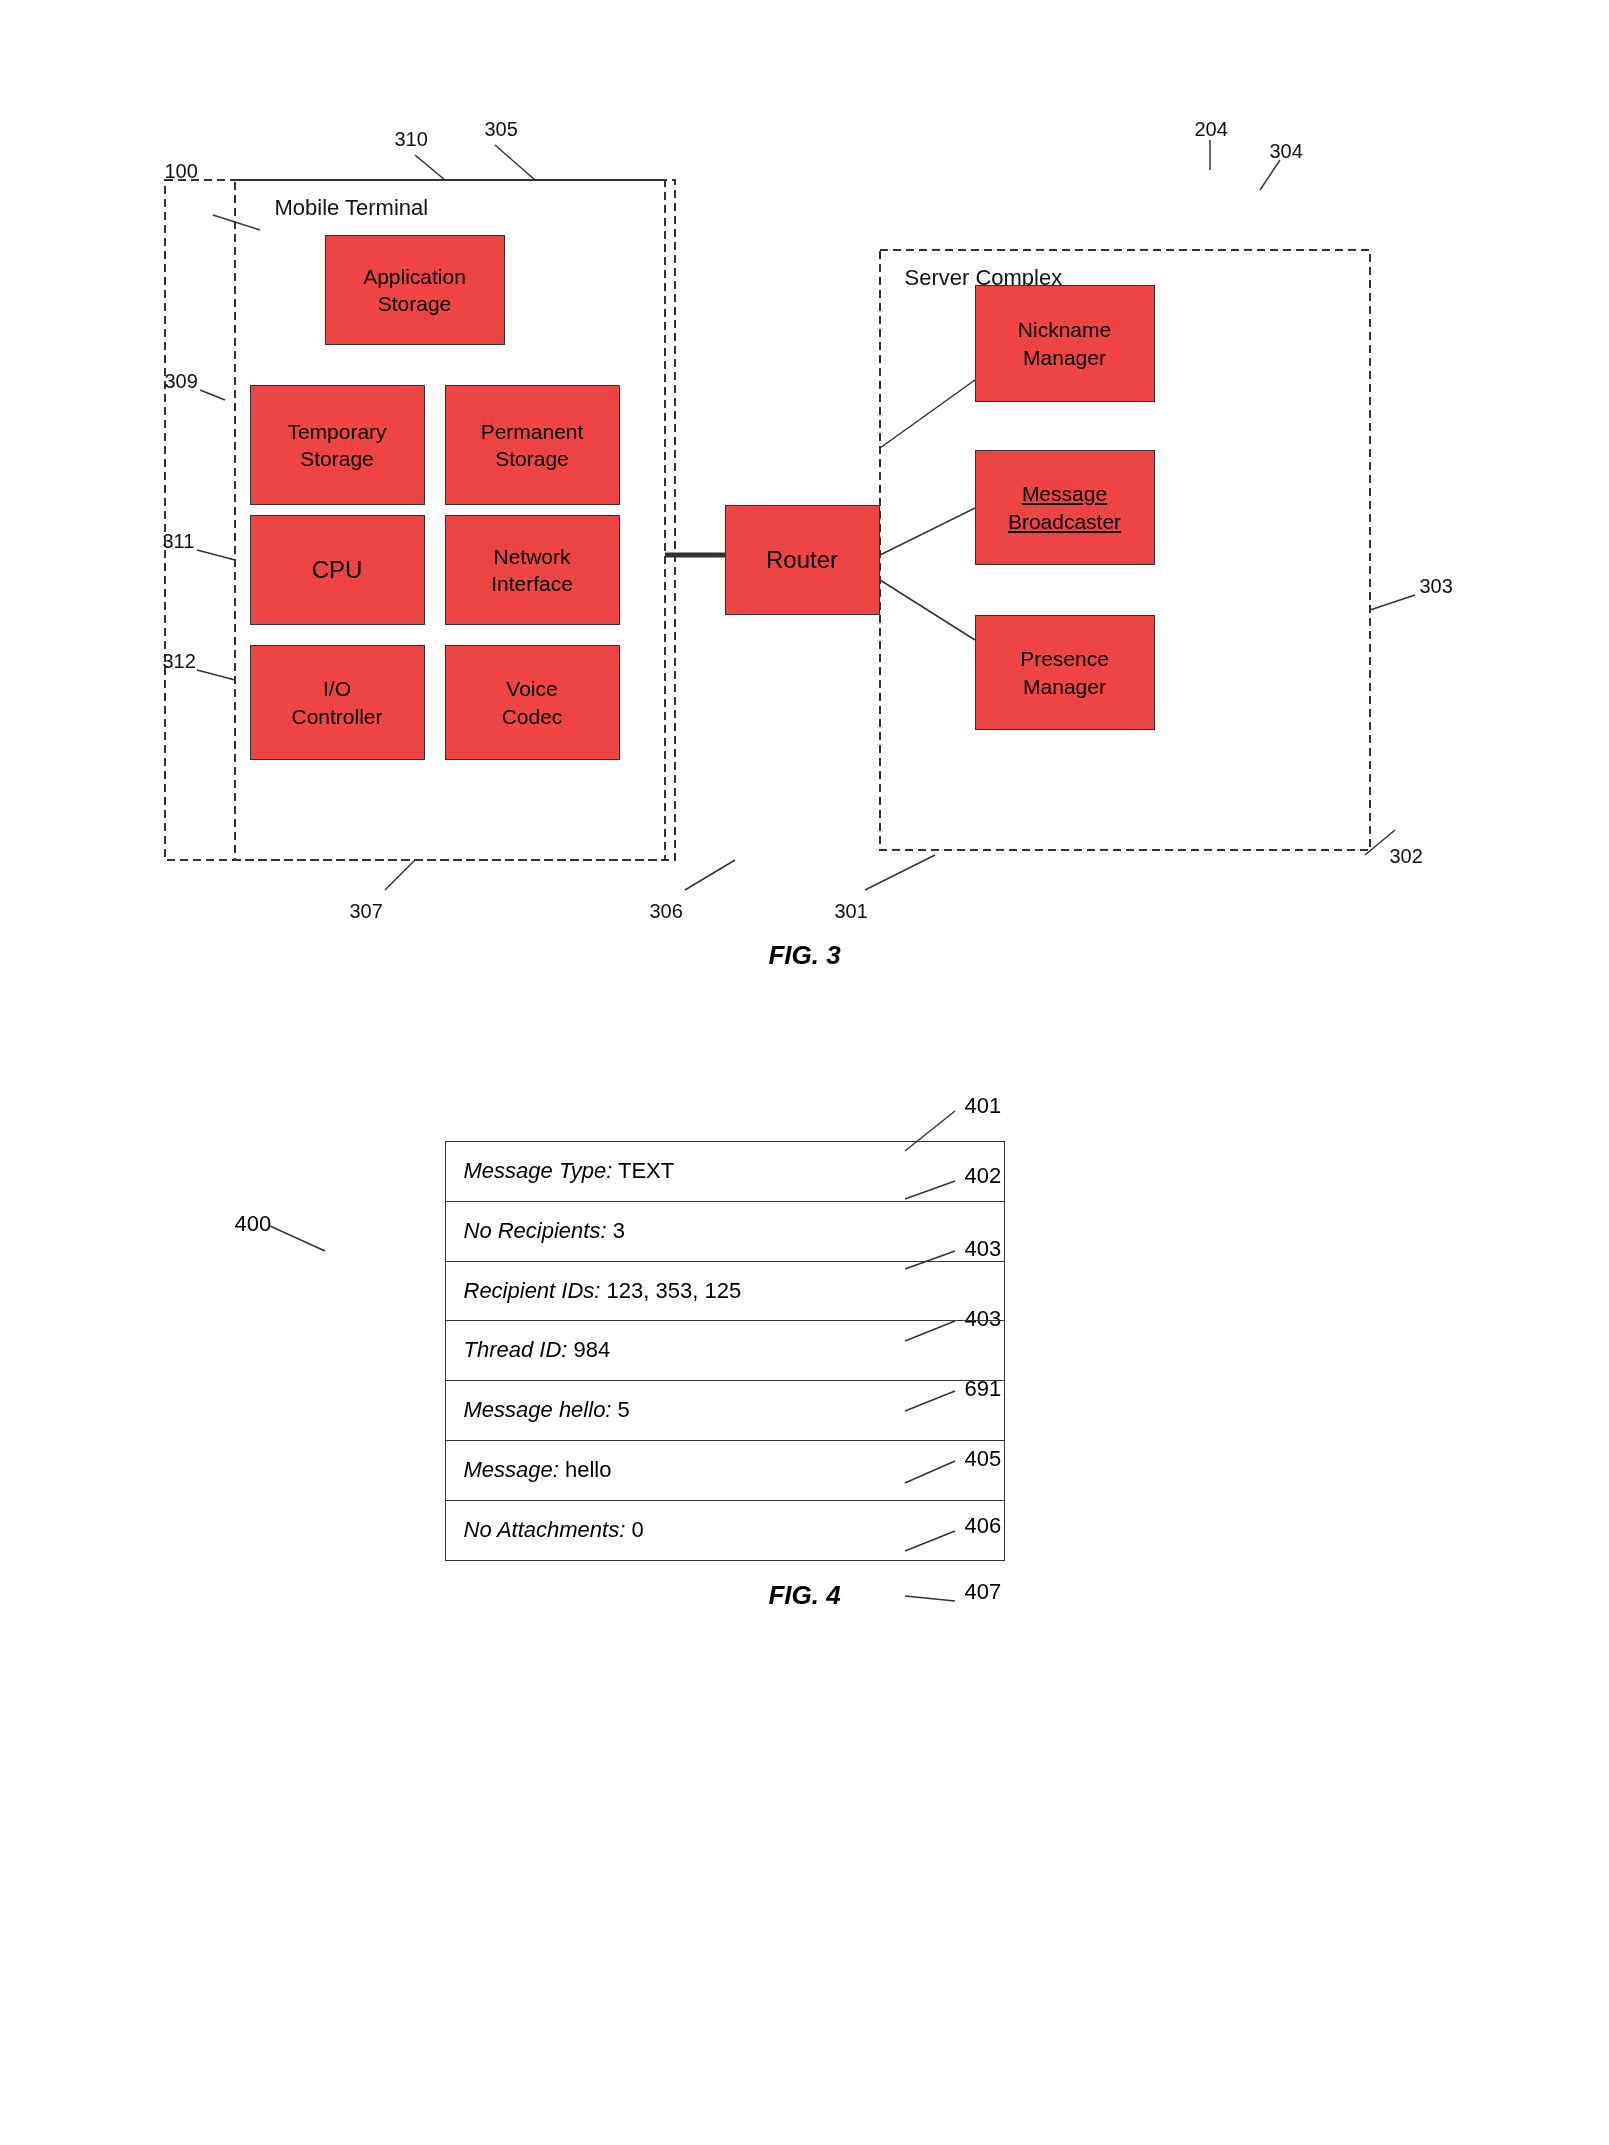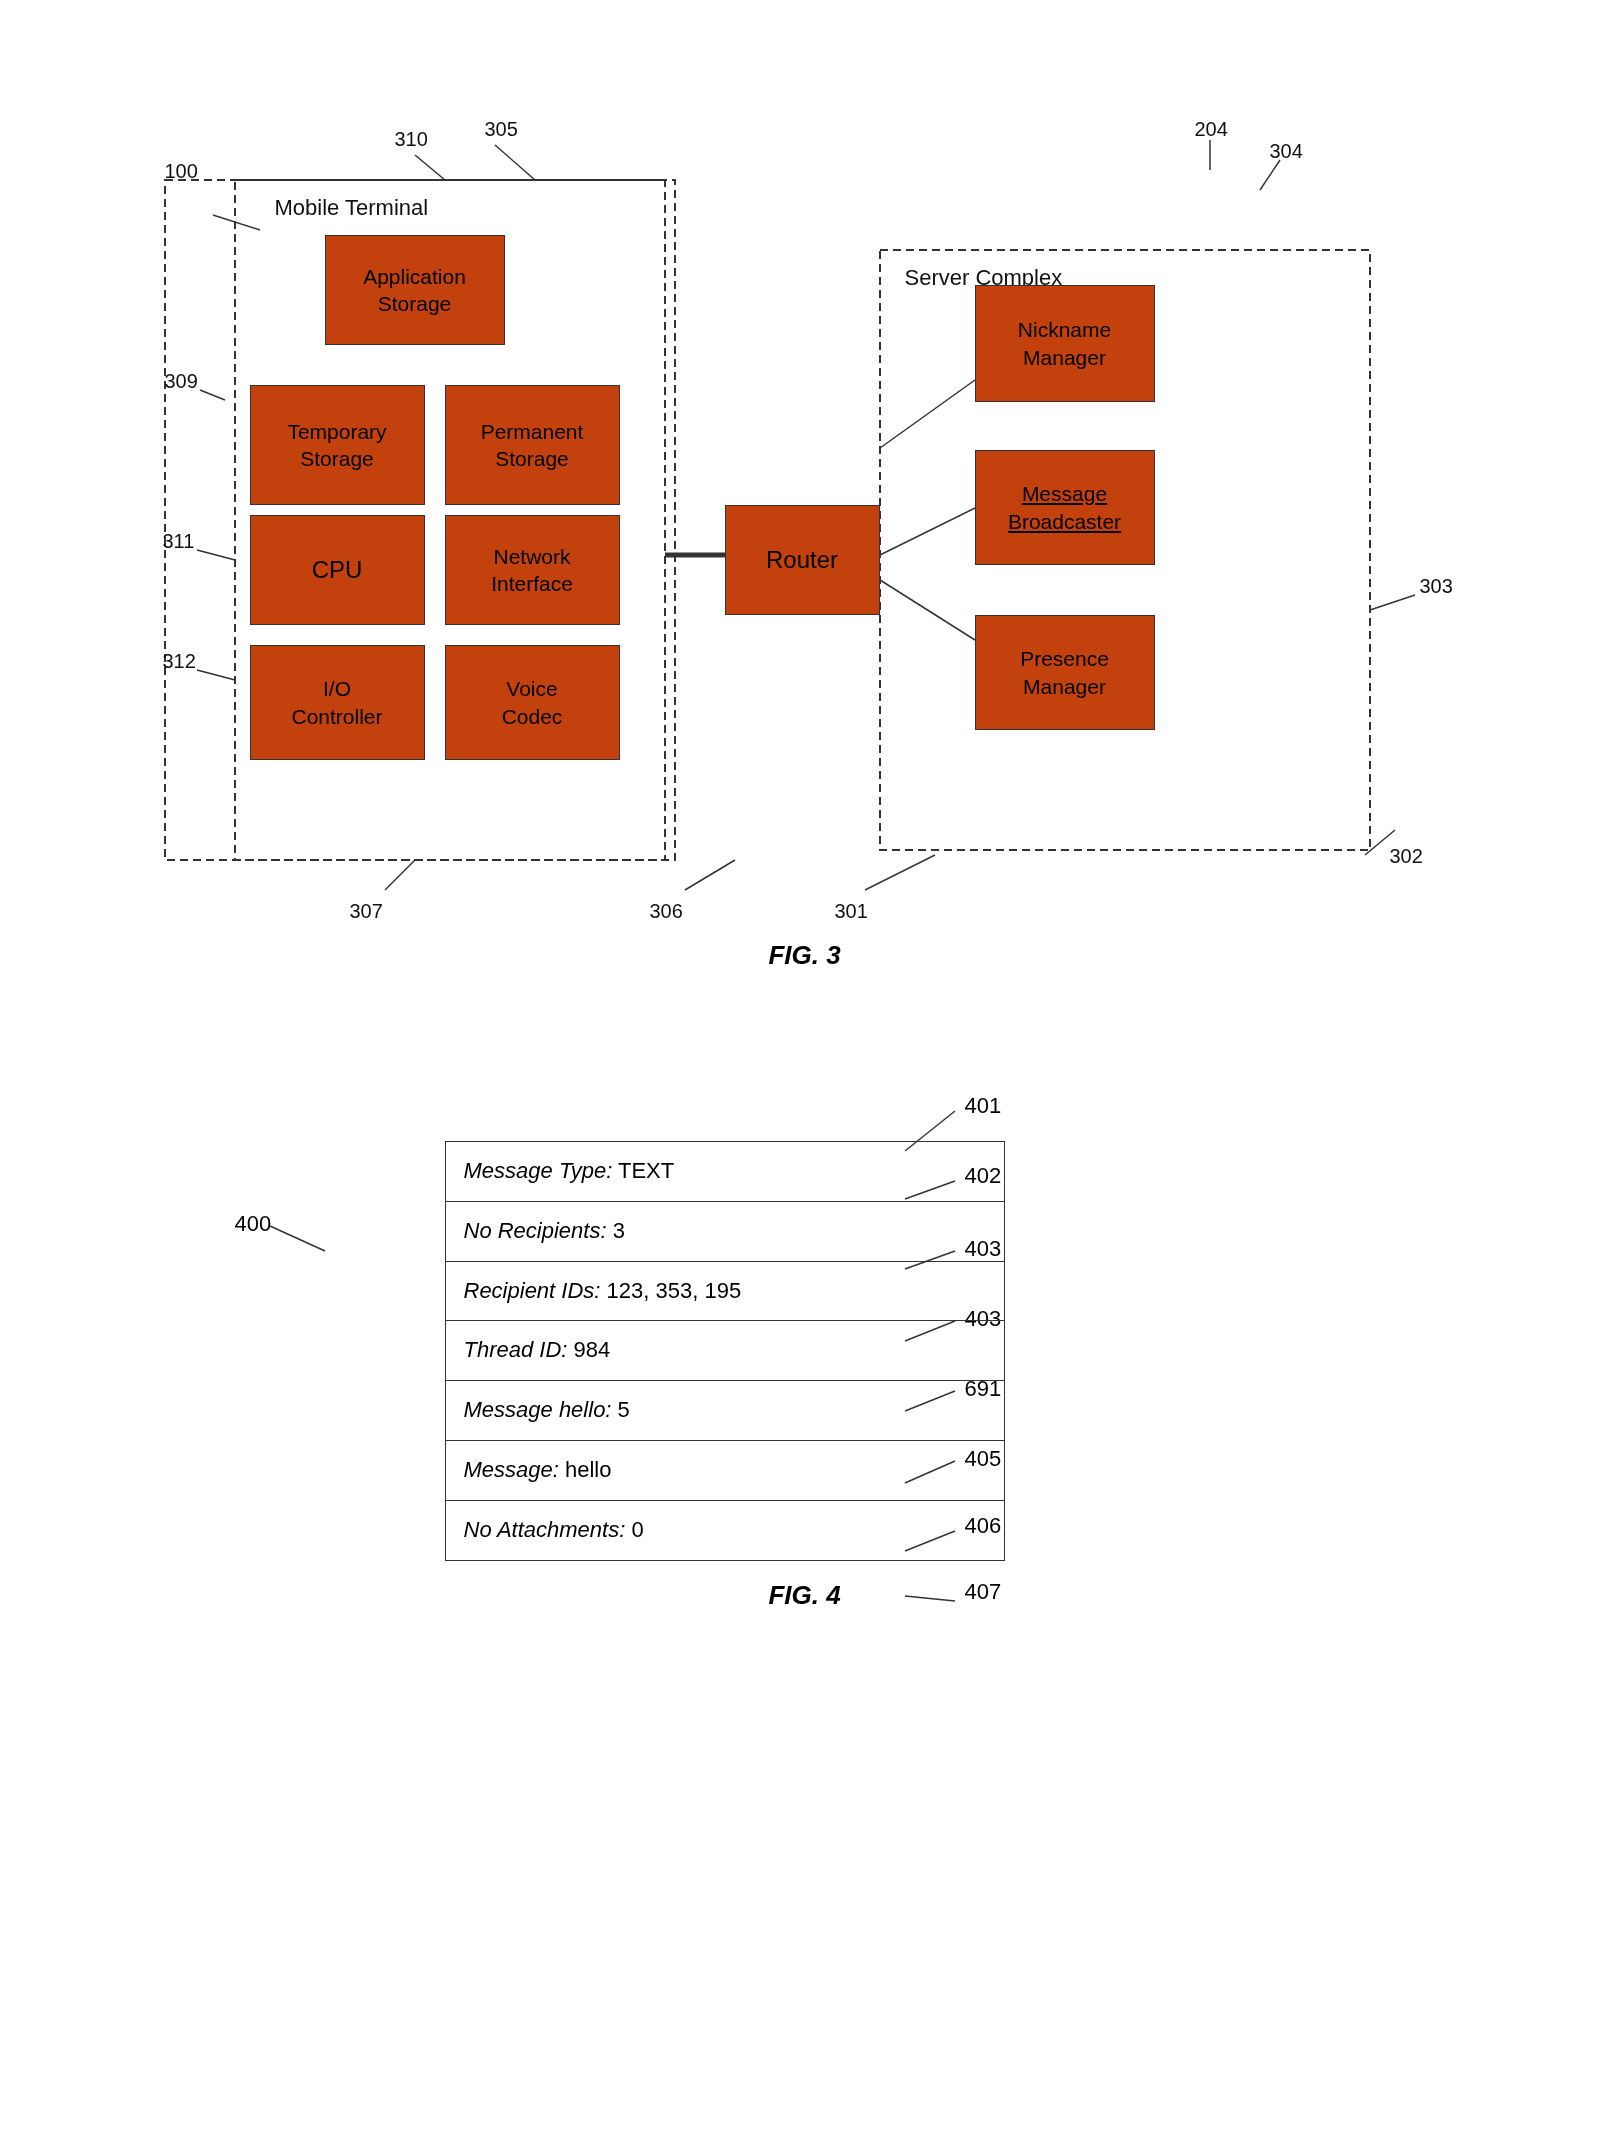--- a/index.html
+++ b/index.html
@@ -23,21 +23,21 @@
     .fig3-container {
       position: relative;
       width: 1400px;
       height: 980px;
       margin: 60px auto 0 auto;
     }
 
     
     .comp-box {
       position: absolute;
-      background: #c2410c;
+      background: #ef4444;
       border: 1.5px solid #333;
       display: flex;
       align-items: center;
       justify-content: center;
       text-align: center;
       font-size: 22px;
       line-height: 1.3;
     }
 
     
@@ -258,21 +258,21 @@
     <div style="position:absolute; left:760px; top:528px; font-size:22px;">407</div>
 
     <div class="fig4-table" style="position:absolute; left:120px; top:90px;">
       <div class="fig4-row">
         <span class="italic">Message Type:</span><span> TEXT</span>
       </div>
       <div class="fig4-row">
         <span class="italic">No Recipients:</span><span> 3</span>
       </div>
       <div class="fig4-row">
-        <span class="italic">Recipient IDs:</span><span> 123, 353, 195</span>
+        <span class="italic">Recipient IDs:</span><span> 123, 353, 125</span>
       </div>
       <div class="fig4-row">
         <span class="italic">Thread ID:</span><span> 984</span>
       </div>
       <div class="fig4-row">
         <span class="italic">Message hello:</span><span> 5</span>
       </div>
       <div class="fig4-row">
         <span class="italic">Message:</span><span>  hello</span>
       </div>

